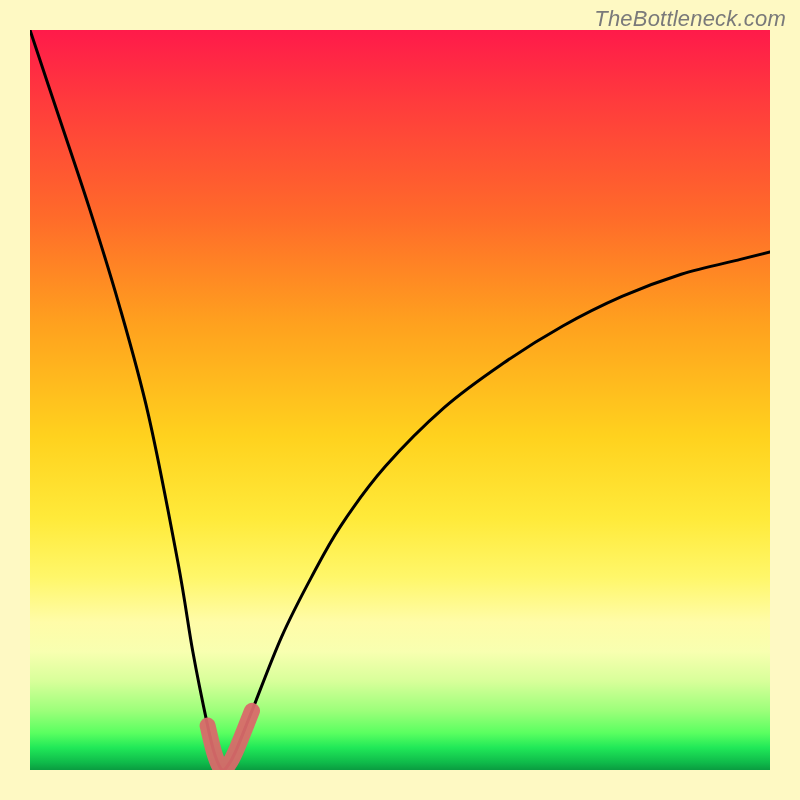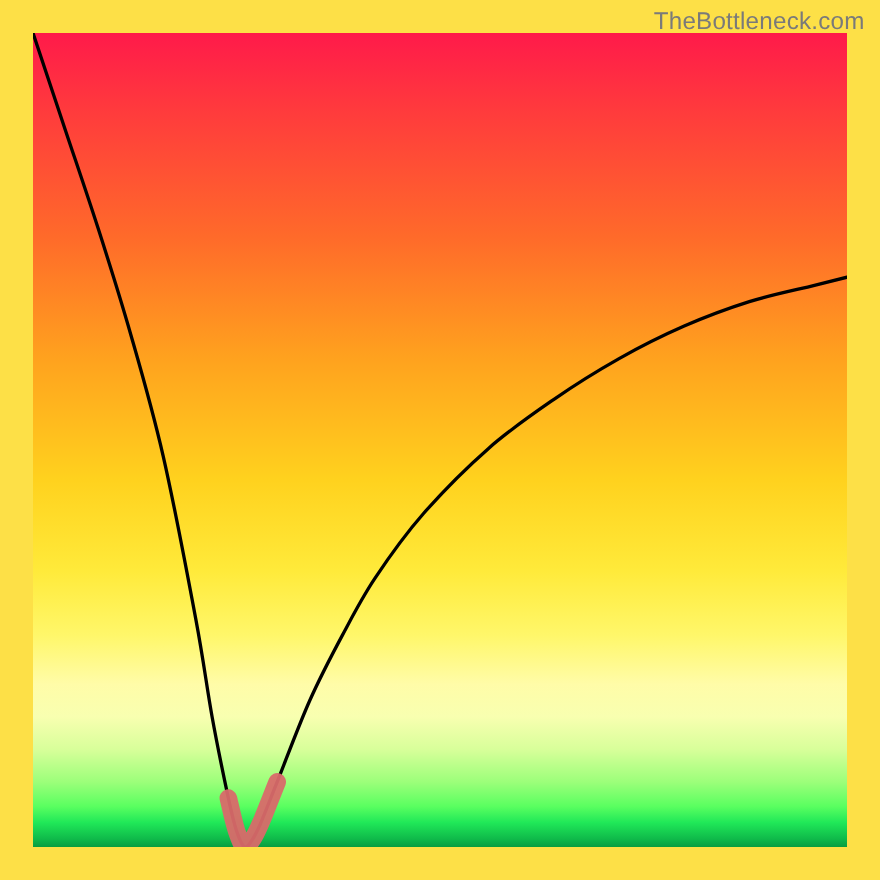--- a/index.html
+++ b/index.html
@@ -7,21 +7,22 @@
     padding: 0;
     width: 800px;
     height: 800px;
     background: #000;
     overflow: hidden;
   }
   .frame {
     position: relative;
     width: 800px;
     height: 800px;
-    background: #fde047;
+    background: #fef9c3;
+    font-style: italic;
   }
   .plot {
     position: absolute;
     left: 30px;
     top: 30px;
     width: 740px;
     height: 740px;
     background: linear-gradient(to bottom,
       #ff1a4a 0%,
       #ff3c3c 10%,

